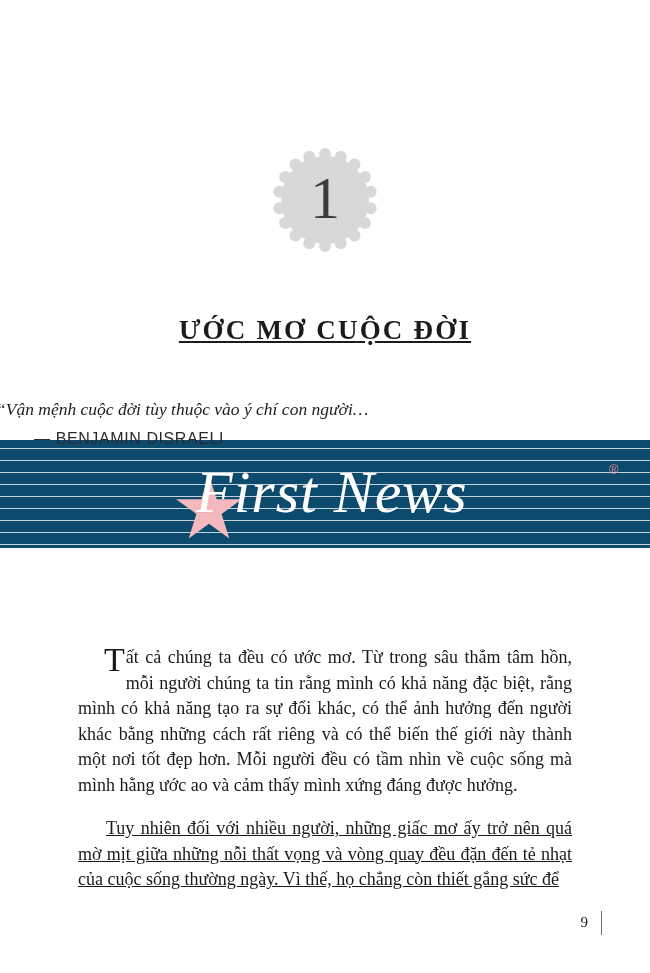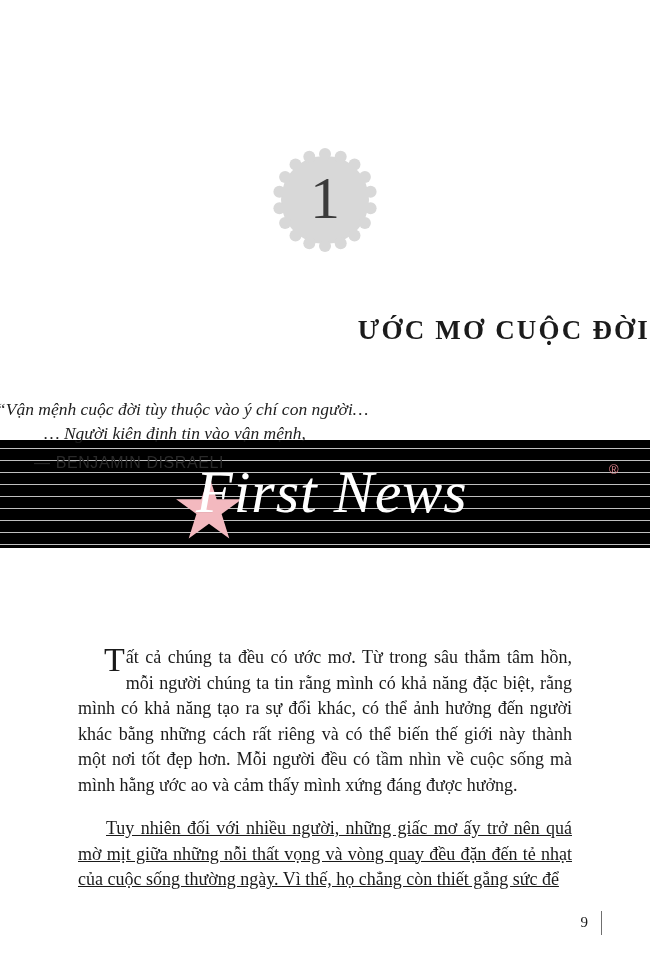--- a/index.html
+++ b/index.html
@@ -54,36 +54,37 @@
     padding-bottom: 4px;
     box-sizing: border-box;
   }
 
   
   .chapter-title {
     position: absolute;
     top: 315px;
     left: 0;
     right: 0;
-    text-align: right;
+    text-align: center;
     font-family: "Liberation Serif", serif;
     font-size: 27px;
     letter-spacing: 2.2px;
     font-weight: 700;
     color: #1b1b1b;
+    text-decoration: underline;
   }
 
   
   .watermark-band {
     position: absolute;
     left: 0;
     top: 440px;
     width: 650px;
     height: 108px;
-    background: #000000;
+    background: #0c4a6e;
     overflow: hidden;
   }
   .band-lines {
     position: absolute;
     left: 0;
     top: 0;
     width: 100%;
     height: 100%;
   }
   .band-lines i {
@@ -242,21 +243,20 @@
     </div>
     <svg class="wm-star" viewBox="0 0 100 100">
       <path d="M50 2 L61 36 L97 36 L68 57 L79 92 L50 71 L21 92 L32 57 L3 36 L39 36 Z" fill="currentColor"></path>
     </svg>
     <div class="wm-text">First News</div>
     <div class="wm-reg">®</div>
   </div>
 
   <div class="quote">
     <span class="line l1">“Vận mệnh cuộc đời tùy thuộc vào ý chí con người…</span>
-    <span class="line l2">… Người kiên định tin vào vận mệnh,</span>
     <span class="quote-attrib">— BENJAMIN DISRAELI</span>
   </div>
 
   <div class="body-text">
     <p class="first"><span class="dropcap">T</span><span>ất cả chúng ta đều có ước mơ. Từ trong sâu thẳm tâm hồn, mỗi người chúng ta tin rằng mình có khả năng đặc biệt, rằng mình có khả năng tạo ra sự đổi khác, có thể ảnh hưởng đến người khác bằng những cách rất riêng và có thể biến thế giới này thành một nơi tốt đẹp hơn. Mỗi người đều có tầm nhìn về cuộc sống mà mình hằng ước ao và cảm thấy mình xứng đáng được hưởng.</span></p>
     <p class="indent">Tuy nhiên đối với nhiều người, những giấc mơ ấy trở nên quá mờ mịt giữa những nỗi thất vọng và vòng quay đều đặn đến tẻ nhạt của cuộc sống thường ngày. Vì thế, họ chẳng còn thiết gắng sức để</p>
   </div>
 
   <div class="folio-rule"></div>
   <div class="folio">9</div>

